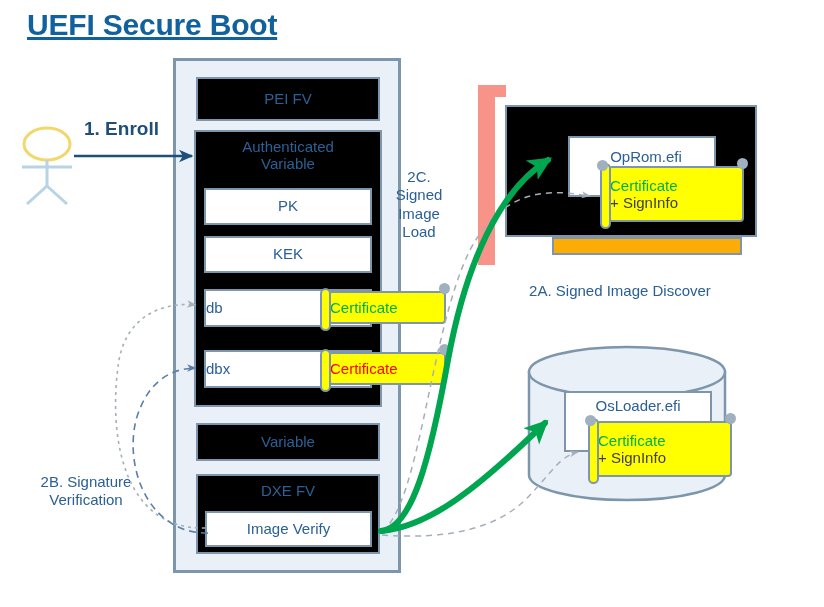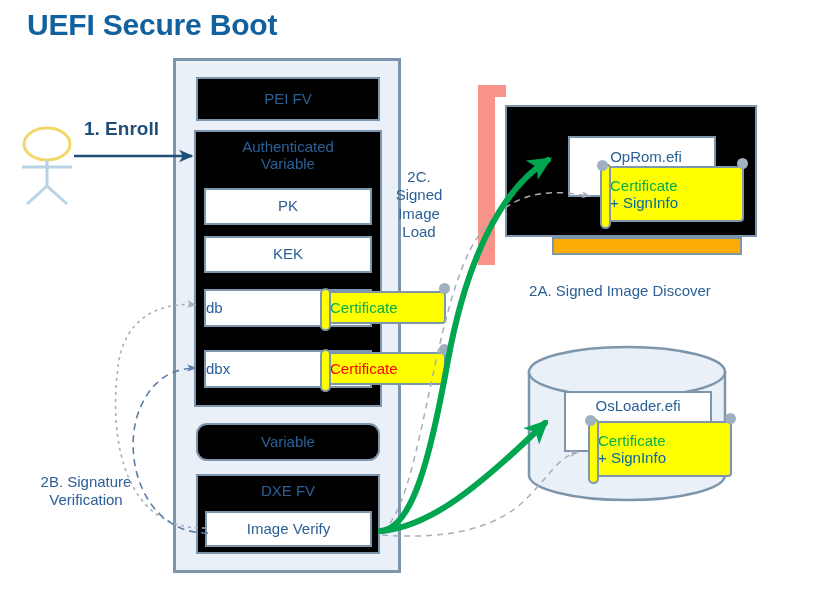--- a/index.html
+++ b/index.html
@@ -24,20 +24,21 @@
 
   
   #title {
     left: 27px;
     top: 8px;
     font-size: 30px;
     font-weight: bold;
     color: #11619e;
     letter-spacing: -0.2px;
     white-space: nowrap;
+    text-decoration: underline;
   }
 
   
   .box {
     box-sizing: border-box;
     border: 2px solid #7d96ac;
     background: #000000;
     display: flex;
     align-items: center;
     justify-content: center;
@@ -60,21 +61,21 @@
     background: #eaf0f8;
     box-sizing: border-box;
   }
 
   #pei-fv   { left: 196px; top: 77px;  width: 184px; height: 44px; }
   #auth-var { left: 194px; top: 130px; width: 188px; height: 277px; }
   #pk       { left: 204px; top: 188px; width: 168px; height: 37px; }
   #kek      { left: 204px; top: 236px; width: 168px; height: 37px; }
   #db       { left: 204px; top: 289px; width: 168px; height: 38px; }
   #dbx      { left: 204px; top: 350px; width: 168px; height: 38px; }
-  #variable { left: 196px; top: 423px; width: 184px; height: 38px; border-radius: 11px; }
+  #variable { left: 196px; top: 423px; width: 184px; height: 38px; }
   #dxe-fv   { left: 196px; top: 474px; width: 184px; height: 80px; }
   #image-verify { left: 205px; top: 511px; width: 167px; height: 36px; }
 
   #db .lbl, #dbx .lbl {
     position: absolute;
     left: 0; right: 0;
     text-align: left;
   }
 
   
@@ -147,21 +148,21 @@
   }
   .cert .knob-tr {
     position: absolute;
     right: -4px; top: -8px;
     width: 11px; height: 11px;
     background: #9fb0c0;
     border-radius: 50%;
   }
   .cert-green { color: #00b050; }
   .cert-red   { color: #ff0000; }
-  .cert-black { color: #0369a1; }
+  .cert-black { color: #404040; }
 
   
   #cert-db  { left: 316px; top: 291px; width: 130px; height: 33px; }
   #cert-dbx { left: 316px; top: 352px; width: 130px; height: 33px; }
   #cert-db .sheet, #cert-dbx .sheet { font-size: 15px; }
 
   
   #cert-oprom    { left: 596px; top: 166px; width: 148px; height: 56px; }
   #cert-osloader { left: 584px; top: 421px; width: 148px; height: 56px; }
 

